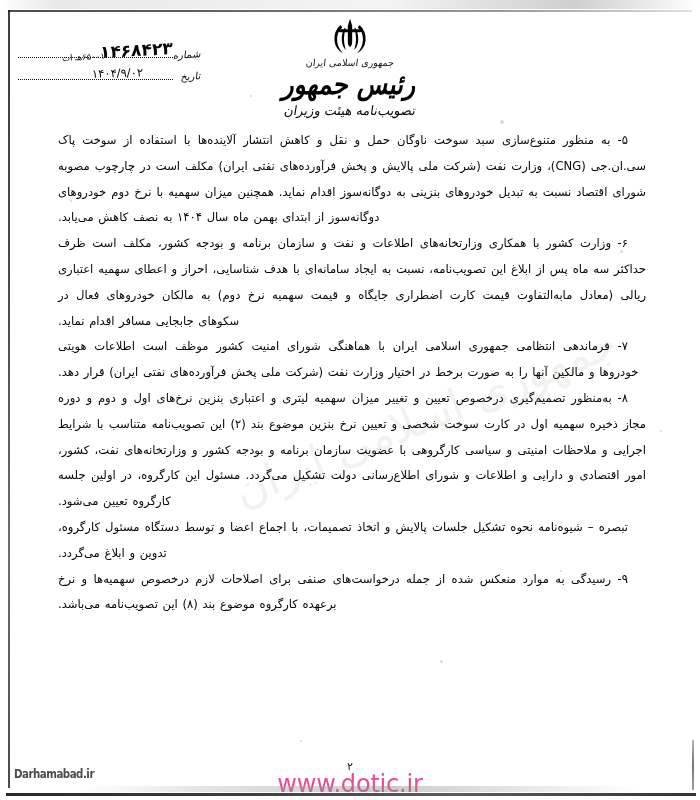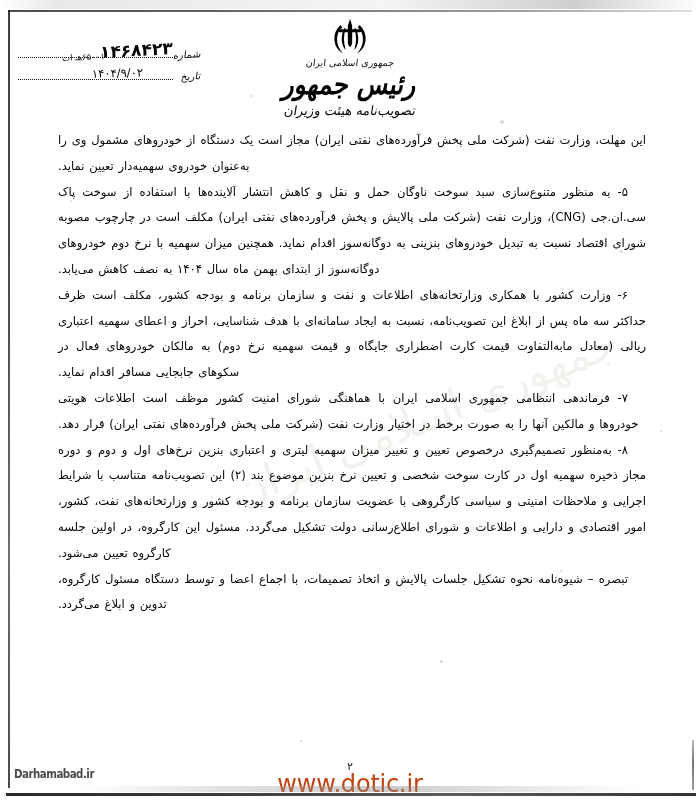--- a/index.html
+++ b/index.html
@@ -189,21 +189,21 @@
     font-size: 11px;
     color: #1a1a1a;
     font-family: "DejaVu Sans", "Liberation Sans", sans-serif;
   }
   .dotic {
     position: absolute;
     left: 0; right: 0;
     top: 770px;
     text-align: center;
     font-size: 24px;
-    color: #c2410c;
+    color: #ec4899;
     font-family: "DejaVu Sans", "Liberation Sans", sans-serif;
     letter-spacing: -.2px;
     direction: ltr;
   }
   .darhamabad {
     position: absolute;
     left: 14px;
     top: 766px;
     font-size: 12.5px;
     font-weight: bold;
@@ -294,26 +294,26 @@
         <div class="stamp-dots"></div>
       </div>
       <div class="stamp-value stamp-number">۱۴۶۸۴۲۳</div>
       <div class="stamp-value stamp-suffix">۶۵۰۰۱هـ ات</div>
       <div class="stamp-value stamp-date">۱۴۰۴/۹/۰۲</div>
     </div>
 
   </div>
 
   <div class="body-text" id="body-container">
-      <p class="para">این مهلت، وزارت نفت (شرکت ملی پخش فرآورده‌های نفتی ایران) مجاز است یک دستگاه از خودروهای مشمول وی را به‌عنوان خودروی سهمیه‌دار تعیین نماید.</p>
       <p class="para indent">۵- به منظور متنوع‌سازی سبد سوخت ناوگان حمل و نقل و کاهش انتشار آلاینده‌ها با استفاده از سوخت پاک سی.ان.جی (CNG)، وزارت نفت (شرکت ملی پالایش و پخش فرآورده‌های نفتی ایران) مکلف است در چارچوب مصوبه شورای اقتصاد نسبت به تبدیل خودروهای بنزینی به دوگانه‌سوز اقدام نماید. همچنین میزان سهمیه با نرخ دوم خودروهای دوگانه‌سوز از ابتدای بهمن ماه سال ۱۴۰۴ به نصف کاهش می‌یابد.</p>
       <p class="para indent">۶- وزارت کشور با همکاری وزارتخانه‌های اطلاعات و نفت و سازمان برنامه و بودجه کشور، مکلف است ظرف حداکثر سه ماه پس از ابلاغ این تصویب‌نامه، نسبت به ایجاد سامانه‌ای با هدف شناسایی، احراز و اعطای سهمیه اعتباری ریالی (معادل مابه‌التفاوت قیمت کارت اضطراری جایگاه و قیمت سهمیه نرخ دوم) به مالکان خودروهای فعال در سکوهای جابجایی مسافر اقدام نماید.</p>
       <p class="para indent">۷- فرماندهی انتظامی جمهوری اسلامی ایران با هماهنگی شورای امنیت کشور موظف است اطلاعات هویتی خودروها و مالکین آنها را به صورت برخط در اختیار وزارت نفت (شرکت ملی پخش فرآورده‌های نفتی ایران) قرار دهد.</p>
       <p class="para indent">۸- به‌منظور تصمیم‌گیری درخصوص تعیین و تغییر میزان سهمیه لیتری و اعتباری بنزین نرخ‌های اول و دوم و دوره مجاز ذخیره سهمیه اول در کارت سوخت شخصی و تعیین نرخ بنزین موضوع بند (۲) این تصویب‌نامه متناسب با شرایط اجرایی و ملاحظات امنیتی و سیاسی کارگروهی با عضویت سازمان برنامه و بودجه کشور و وزارتخانه‌های نفت، کشور، امور اقتصادی و دارایی و اطلاعات و شورای اطلاع‌رسانی دولت تشکیل می‌گردد. مسئول این کارگروه، در اولین جلسه کارگروه تعیین می‌شود.</p>
       <p class="para indent">تبصره – شیوه‌نامه نحوه تشکیل جلسات پالایش و اتخاذ تصمیمات، با اجماع اعضا و توسط دستگاه مسئول کارگروه، تدوین و ابلاغ می‌گردد.</p>
+      <p class="para indent">۹- رسیدگی به موارد منعکس شده از جمله درخواست‌های صنفی برای اصلاحات لازم درخصوص سهمیه‌ها و نرخ برعهده کارگروه موضوع بند (۸) این تصویب‌نامه می‌باشد.</p>
     </div>
 
   <div class="page-number">۲</div>
   <div class="dotic">www.dotic.ir</div>
   <div class="darhamabad">Darhamabad.ir</div>
   <div class="footer-shade"></div>
 
 <div class="speck" style="left: 500px; top: 120px; width: 4px; height: 4px;"></div>
     <div class="speck" style="left: 180px; top: 300px; width: 2px; height: 2px;"></div>
     <div class="speck" style="left: 620px; top: 250px; width: 3px; height: 3px;"></div>

